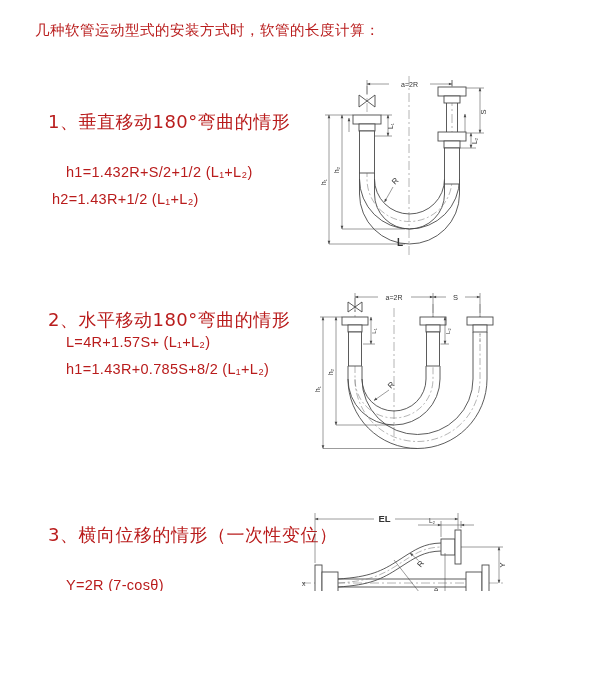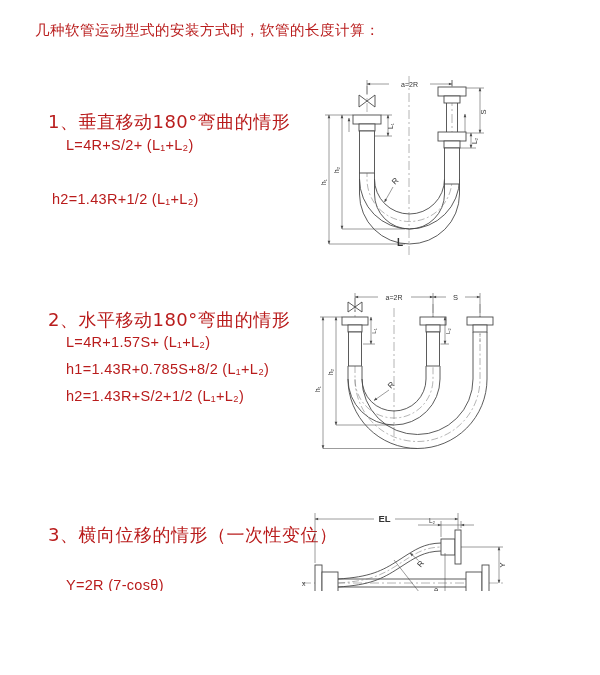--- a/index.html
+++ b/index.html
@@ -18,27 +18,26 @@
   .hcl{stroke:#777;stroke-width:.55;fill:none;stroke-dasharray:7 2.5 2 2.5;}
 </style>
 </head>
 <body>
 
 <div class="page">
 
   <div class="title">几种软管运动型式的安装方式时，软管的长度计算：</div>
 
   <div class="sec-heading" style="left:48px;top:110px">1、垂直移动180°弯曲的情形</div>
-  <div class="formula" style="left:66px;top:137px">L=4R+S/2+ (L₁+L₂)</div>
+  <div class="formula" style="left:66px;top:164px">h1=1.432R+S/2+1/2 (L₁+L₂)</div>
   <div class="formula" style="left:52px;top:191px">h2=1.43R+1/2 (L₁+L₂)</div>
 
   <div class="sec-heading" style="left:48px;top:308px">2、水平移动180°弯曲的情形</div>
   <div class="formula" style="left:66px;top:334px">L=4R+1.57S+ (L₁+L₂)</div>
   <div class="formula" style="left:66px;top:361px">h1=1.43R+0.785S+8/2 (L₁+L₂)</div>
-  <div class="formula" style="left:66px;top:388px">h2=1.43R+S/2+1/2 (L₁+L₂)</div>
 
   <div class="sec-heading" style="left:48px;top:523px">3、横向位移的情形（一次性变位）</div>
   <div class="formula" style="left:66px;top:577px">Y=2R (7-cosθ)</div>
 
   <svg class="diag" style="left:313px;top:70px" width="275" height="192" viewBox="0 0 275 192">
     <defs>
       <marker id="a1" viewBox="0 0 10 10" refX="9.5" refY="5" markerWidth="8" markerHeight="6" orient="auto-start-reverse">
         <path d="M0,1 L10,5 L0,9 z" fill="#4a4a4a"></path>
       </marker>
       <pattern id="hx1" width="3" height="3" patternUnits="userSpaceOnUse">

